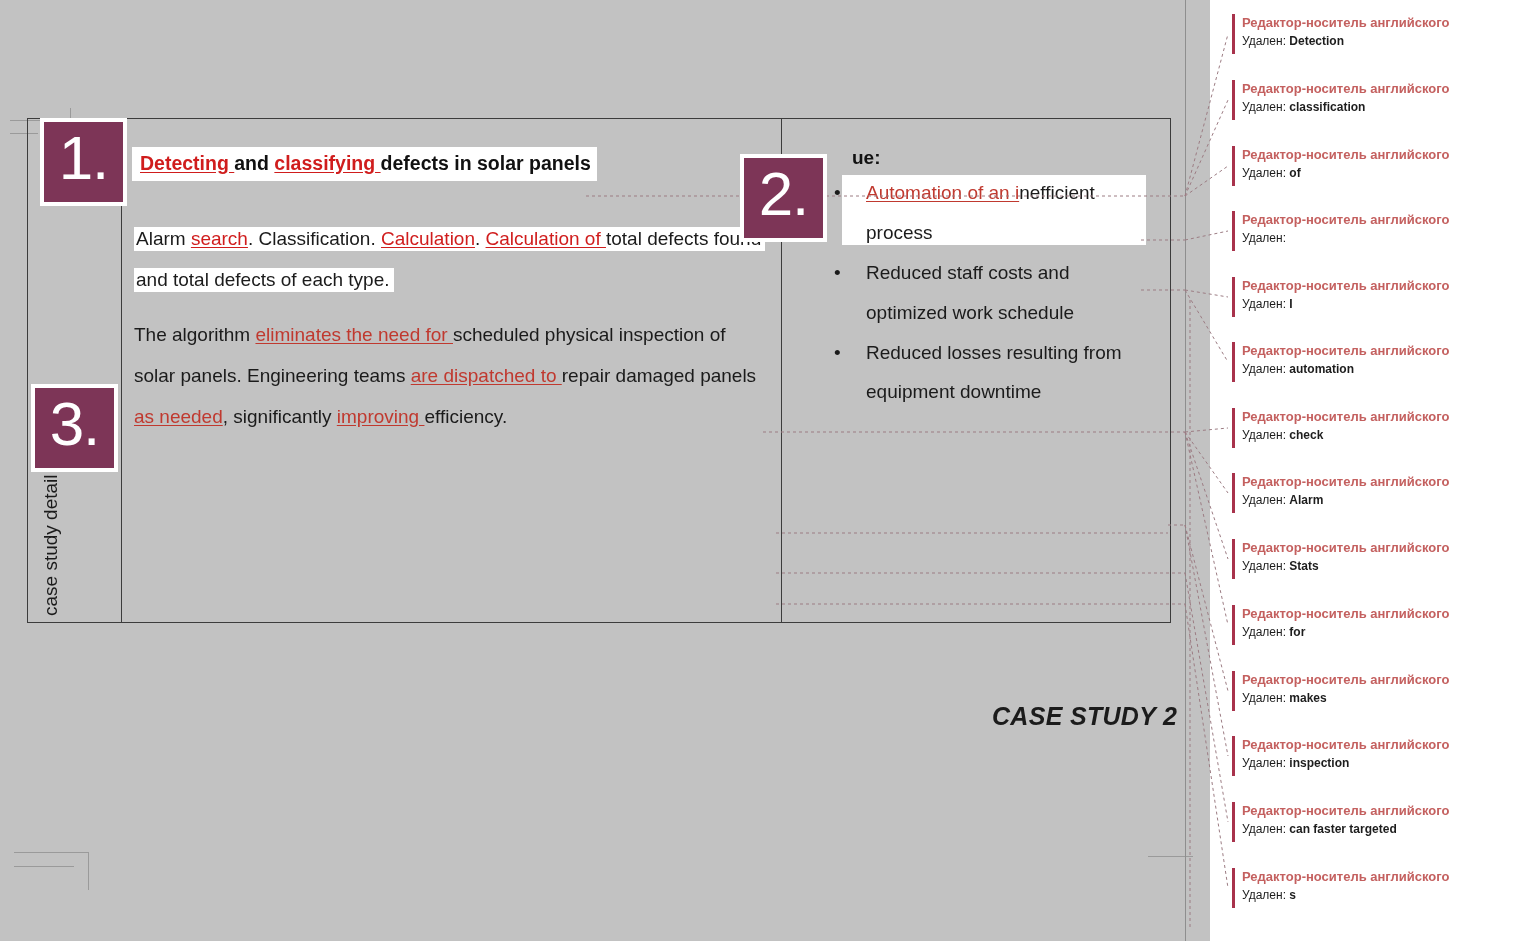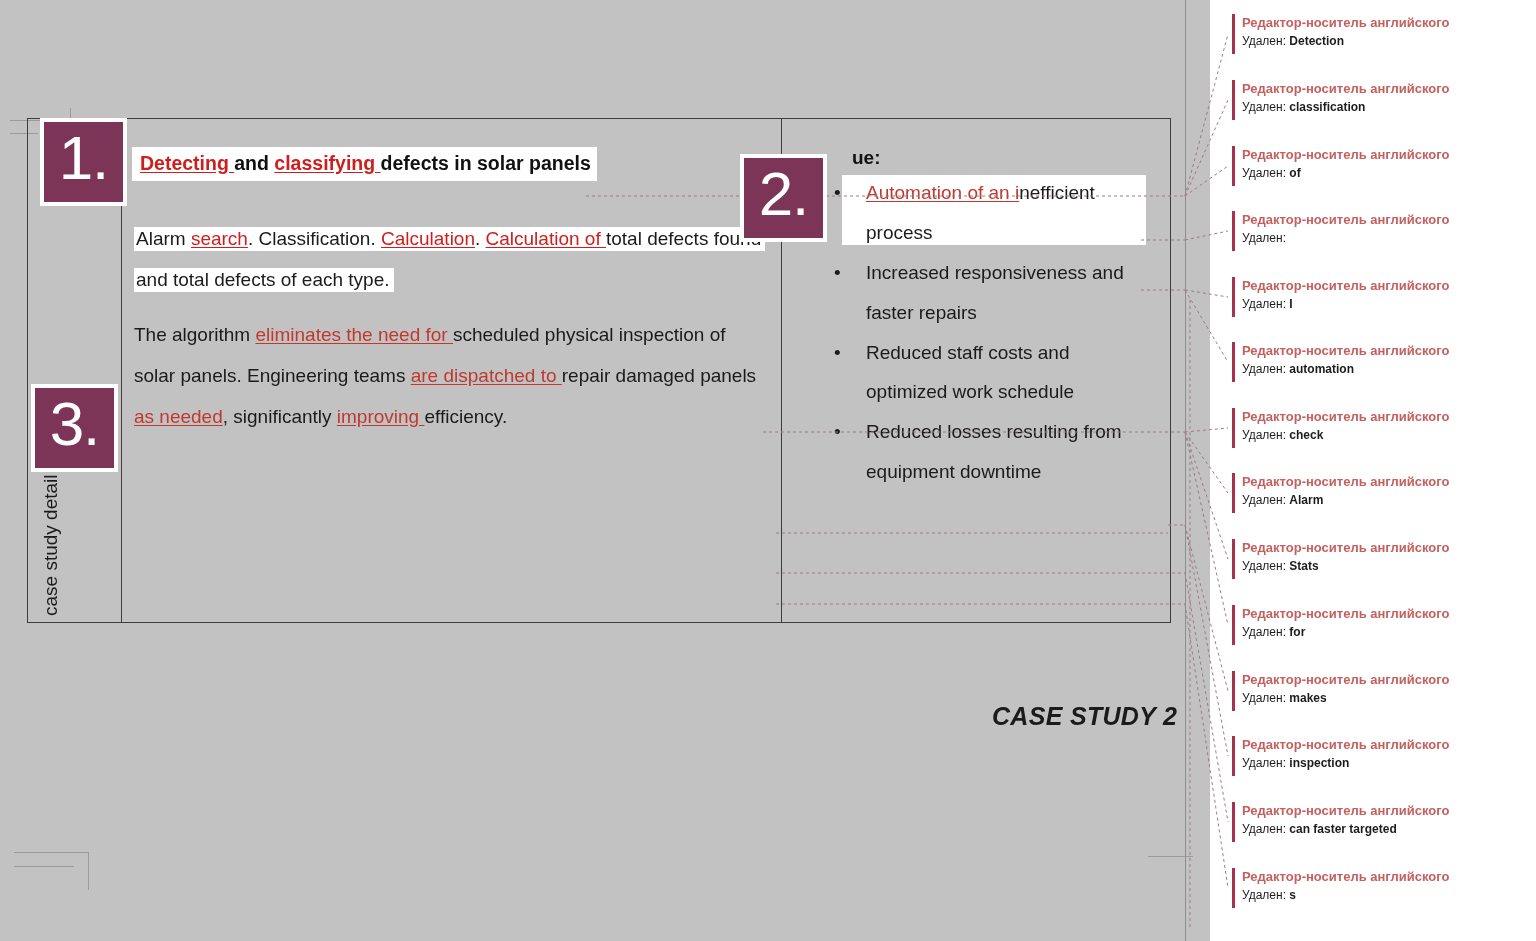--- a/index.html
+++ b/index.html
@@ -292,23 +292,20 @@
       </div>
 
       <div class="col-right">
         <div class="val-head">ue:</div>
 
         <div class="bullet1-box"></div>
 
         <ul class="bullets">
           <li class="first-b" style="position:relative;z-index:3;">
             <span class="ins-soft">Automation of an i</span><span>nefficient process</span>
-          </li>
-          <li>
-            <span>Increased responsiveness and faster repairs</span>
           </li>
           <li>
             <span>Reduced staff costs and optimized work schedule</span>
           </li>
           <li>
             <span>Reduced losses resulting from equipment downtime</span>
           </li>
         </ul>
       </div>
     </div>

